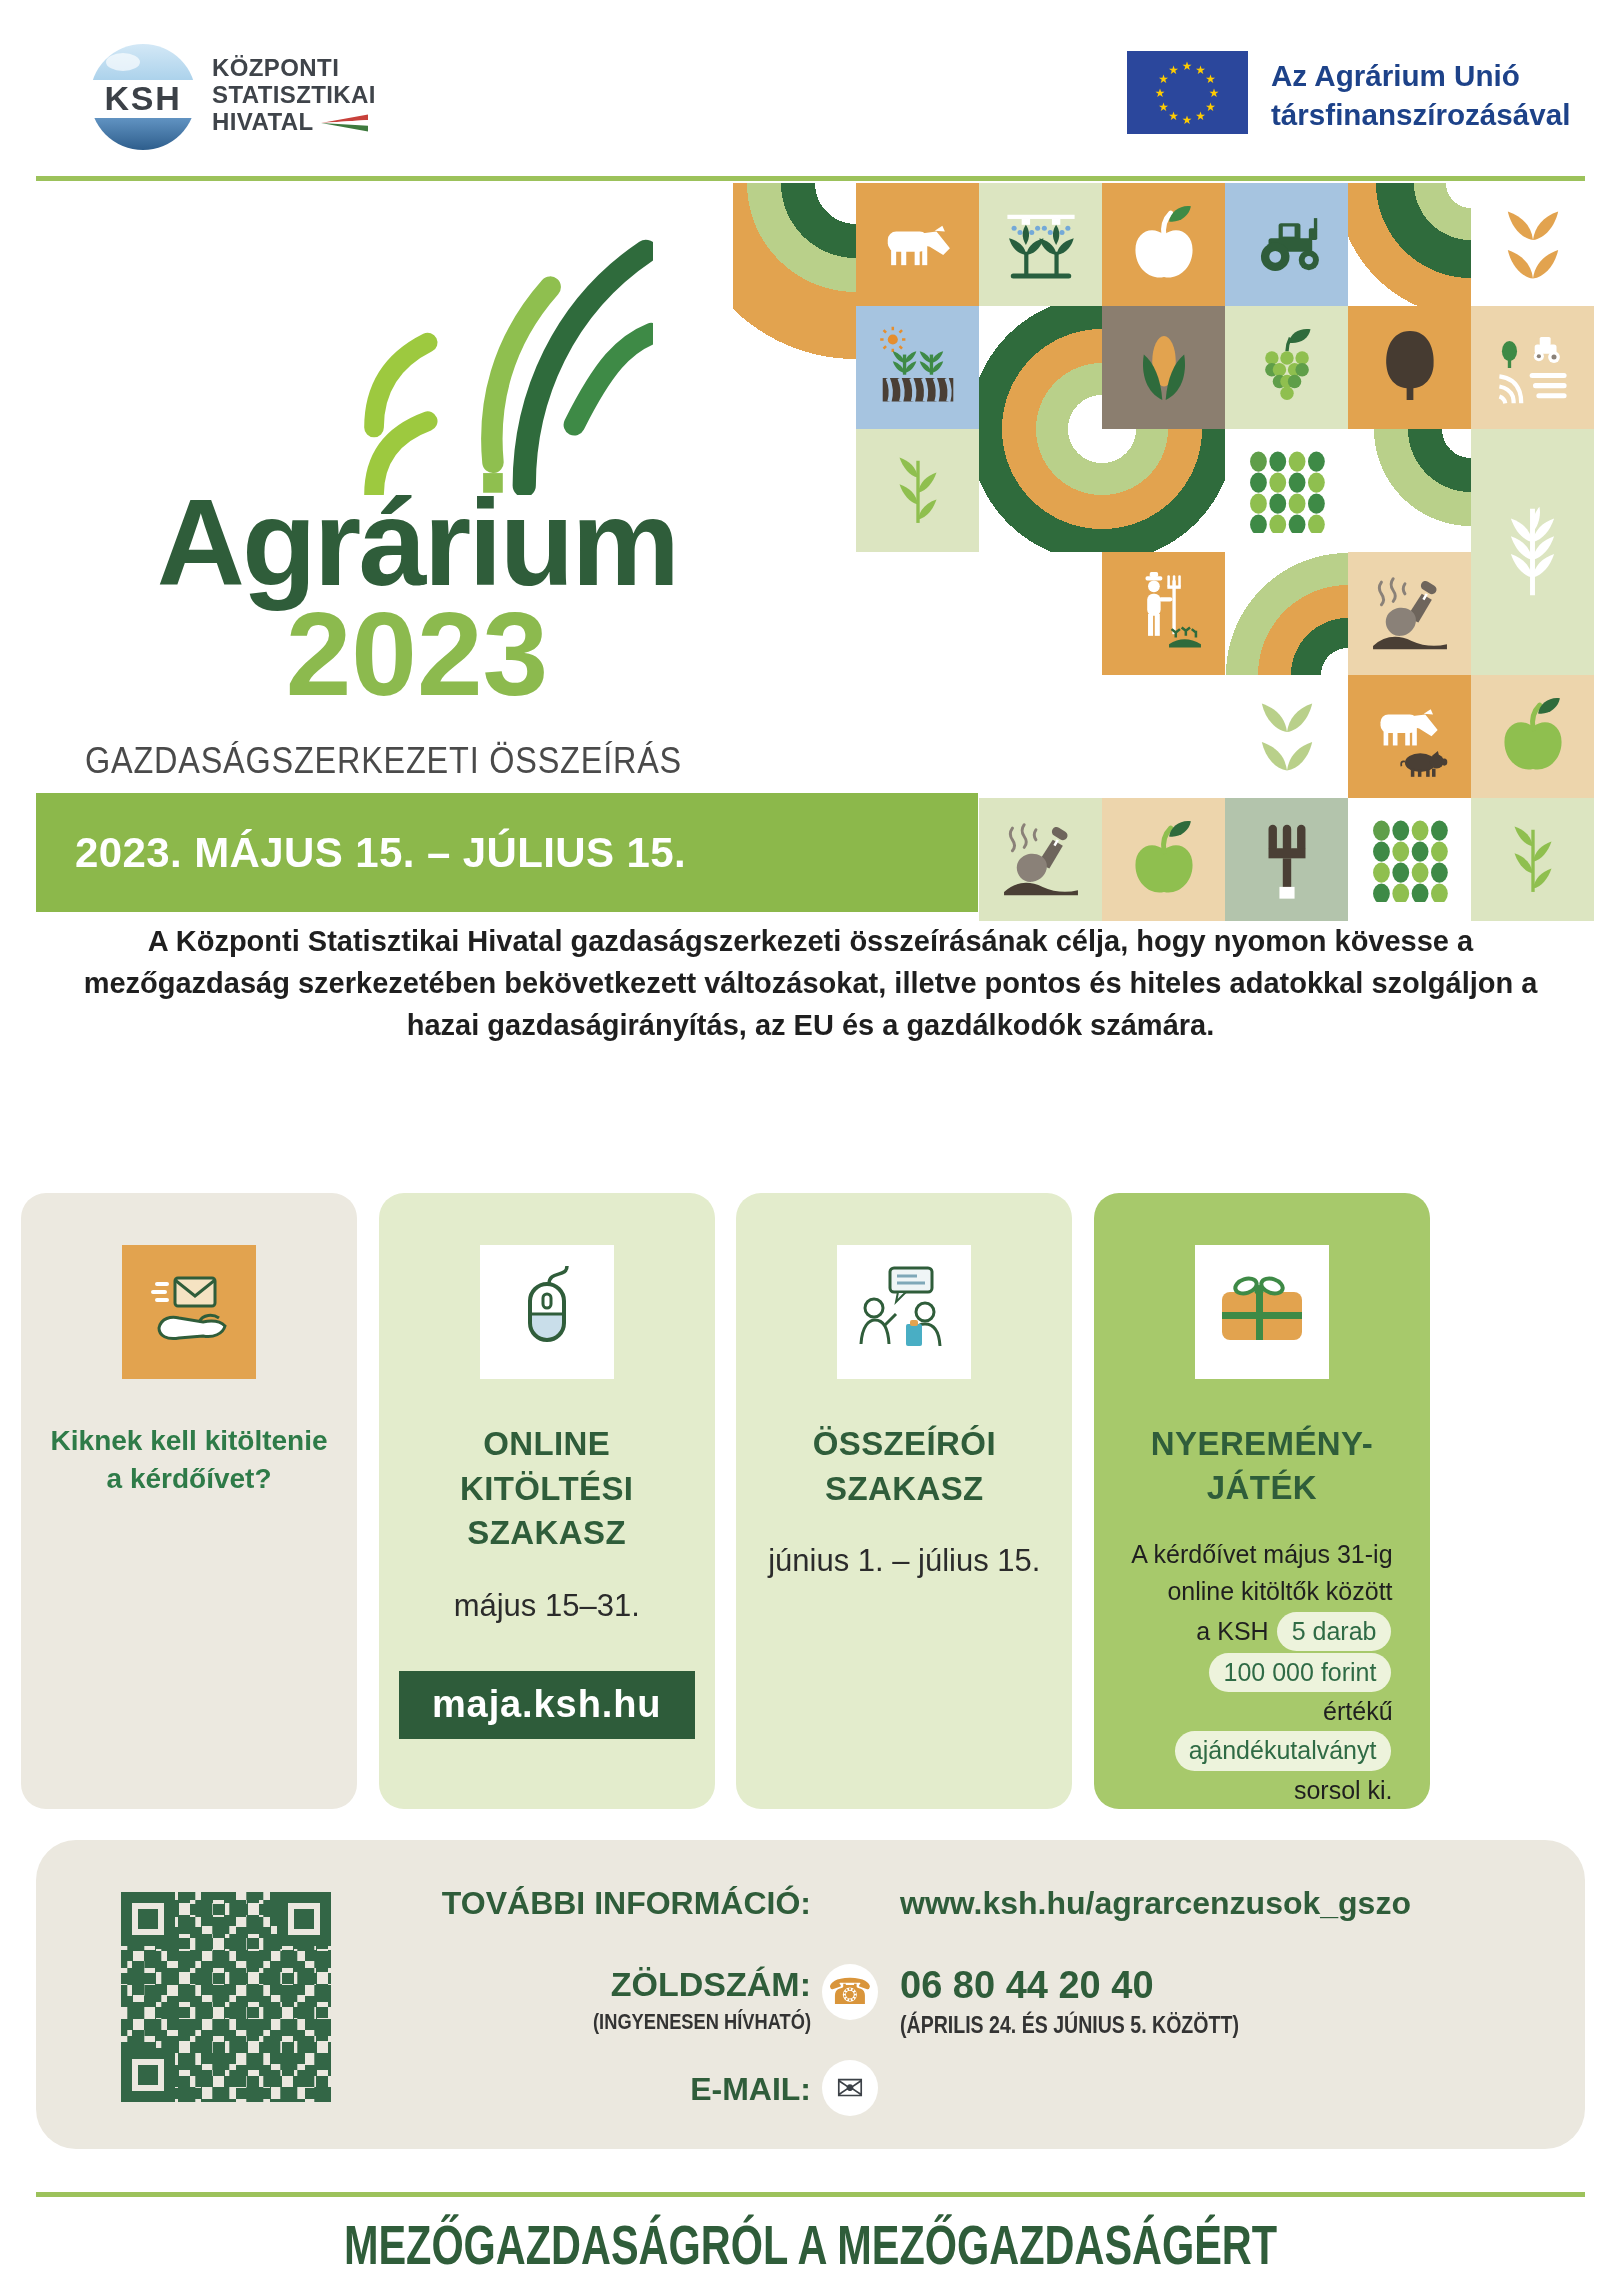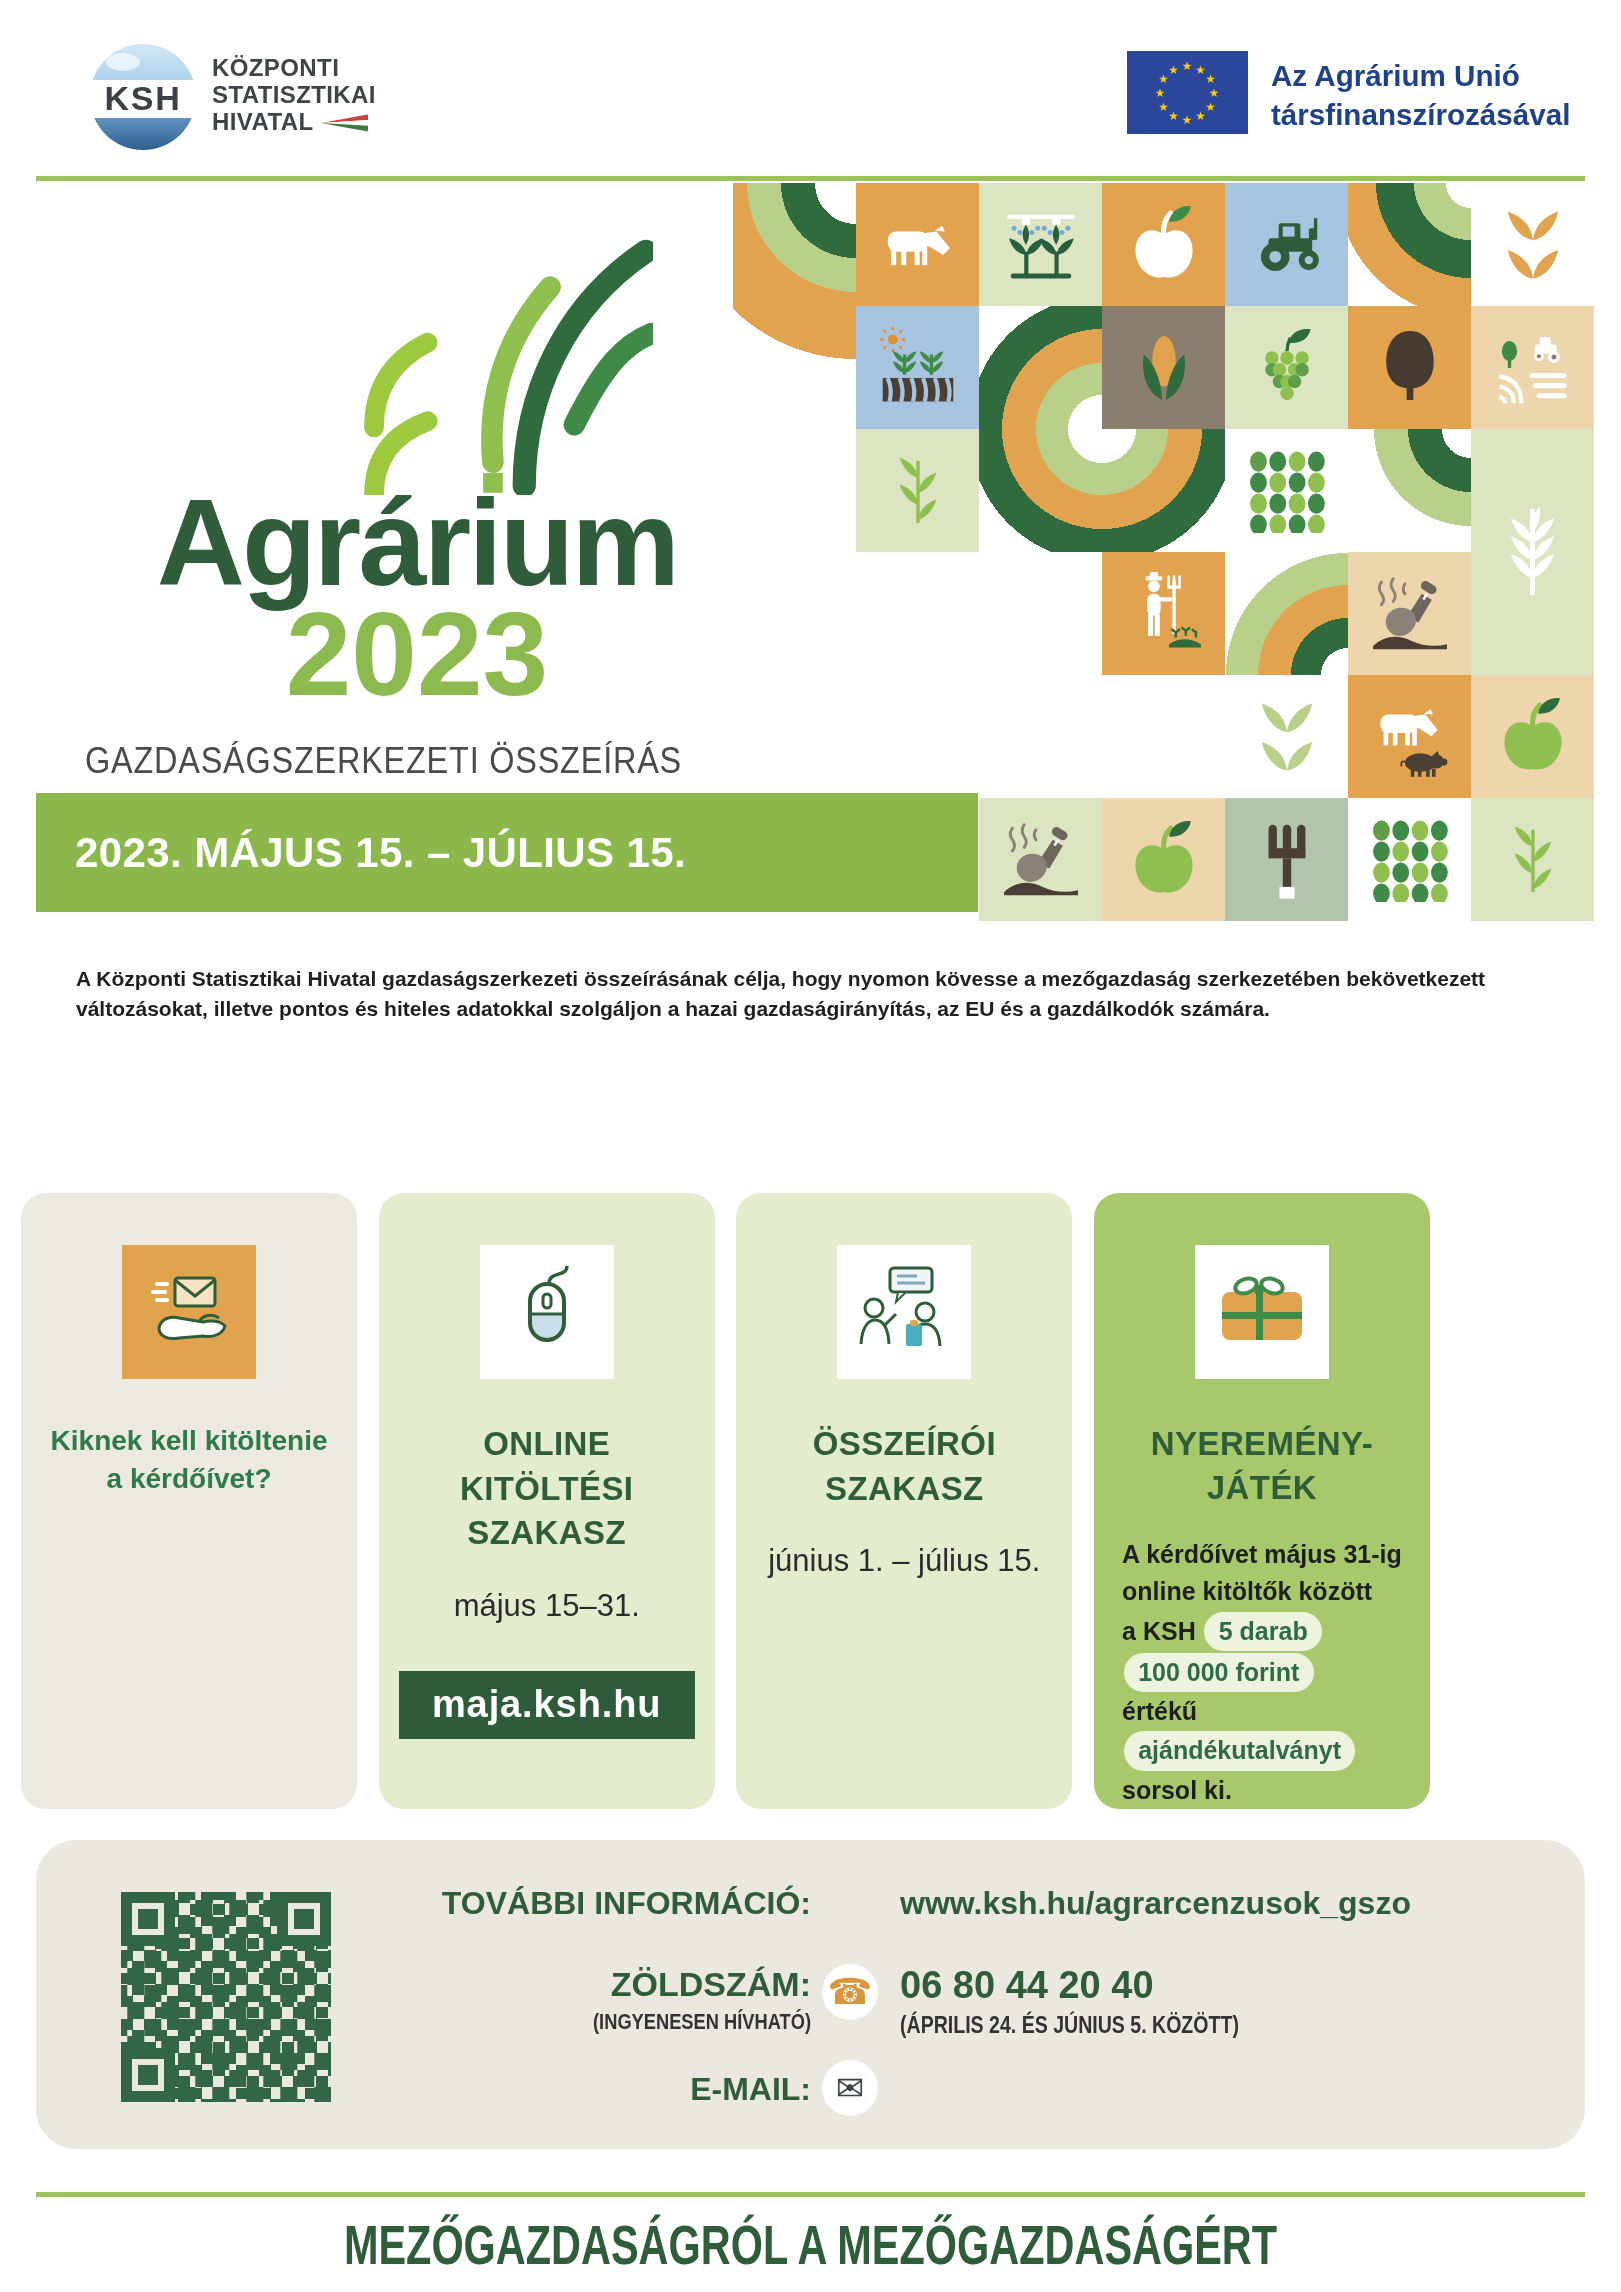--- a/index.html
+++ b/index.html
@@ -37,38 +37,38 @@
 
   
   .grass{left:349px;top:199px}
   .hero-title{left:81px;top:482px;width:672px;text-align:center;font-size:122px;font-weight:800;letter-spacing:-2.7px;color:#2F5D3A;line-height:1}
   .hero-year{left:81px;top:595px;width:672px;text-align:center;font-size:118px;font-weight:800;color:#8CBA4E;line-height:1}
   .hero-sub{left:85px;top:740px;font-size:36px;color:#4A4A4A;letter-spacing:0.9px;transform:scaleX(.9);transform-origin:left}
   .banner{left:36px;top:793px;width:942px;height:119px;background:#8CB84B;display:flex;align-items:center;color:#fff;
     font-size:42px;font-weight:800;letter-spacing:0.4px;padding-left:39px}
 
   
-  .intro{left:76px;top:964px;width:1469px;font-size:21px;font-weight:bold;color:#1F1F1F;line-height:1.45}
+  .intro{left:76px;top:920px;width:1469px;text-align:center;font-size:29px;font-weight:bold;color:#1F1F1F;line-height:1.45}
 
   
   .cards{left:21px;top:1193px;width:1409px;display:flex;gap:21.5px}
   .card{width:371px;height:616px;border-radius:25px;display:flex;flex-direction:column;align-items:center}
   .c-beige{background:#ECE9E0}.c-lgreen{background:#E3ECCC}.c-green{background:#A7C96B}
   .card-icon{margin-top:52px;width:134px;height:134px;display:flex;align-items:center;justify-content:center}
   .sq-or{background:#E2A34F}.sq-wh{background:#fff}
   .card-icon svg{width:100px;height:100px}
   .card-title{margin-top:43px;text-align:center;font-weight:800;line-height:1.35;padding:0 23px}
   .t-q{font-size:28px;color:#2E7B48}
   .t-g{font-size:33px;color:#2F5D3A;letter-spacing:0.4px}
   .card-body{margin-top:36px;text-align:center;font-size:26px;color:#2B2B2B;line-height:1.42;padding:0 19.7px}
   .card-body b{font-weight:800}
   .card-date{margin-top:32px;font-size:31px;color:#2B2B2B}
   .card-btn{margin-top:47px;width:296px;height:68px;background:#2E5C3A;color:#fff;border:none;
     font-family:inherit;font-size:38px;font-weight:bold;letter-spacing:0.9px;cursor:pointer}
-  .prize{margin-top:25px;text-align:left;font-size:25px;font-weight:700;color:#1F1F1F;line-height:1.5;padding:0 10.7px}
+  .prize{margin-top:25px;text-align:right;font-size:25px;font-weight:400;color:#1F1F1F;line-height:1.5;padding:0 10.7px}
   .pill{display:inline-block;background:#EDF3DC;color:#2F6B45;border-radius:19.7px;padding:0.9px 14.3px;margin:0.9px 1.8px}
 
   
   .info-box{left:36px;top:1840px;width:1549px;height:309px;background:#EBE8DF;border-radius:40px}
   .qr{position:absolute;left:85px;top:52px;width:210px;height:210px;
     background:repeating-conic-gradient(#336646 0% 25%,transparent 0% 50%) 0 0/23px 23px,
                repeating-conic-gradient(transparent 0% 25%,#336646 0% 50%) 6.3px 8px/34px 34px}
   .qr .f{position:absolute;width:54px;height:54px;border:11.6px solid #336646;background:#EBE8DF}
   .qr .f::after{content:"";position:absolute;inset:6.3px;background:#336646}
   .f1{left:0;top:0}.f2{right:0;top:0}.f3{left:0;bottom:0}

